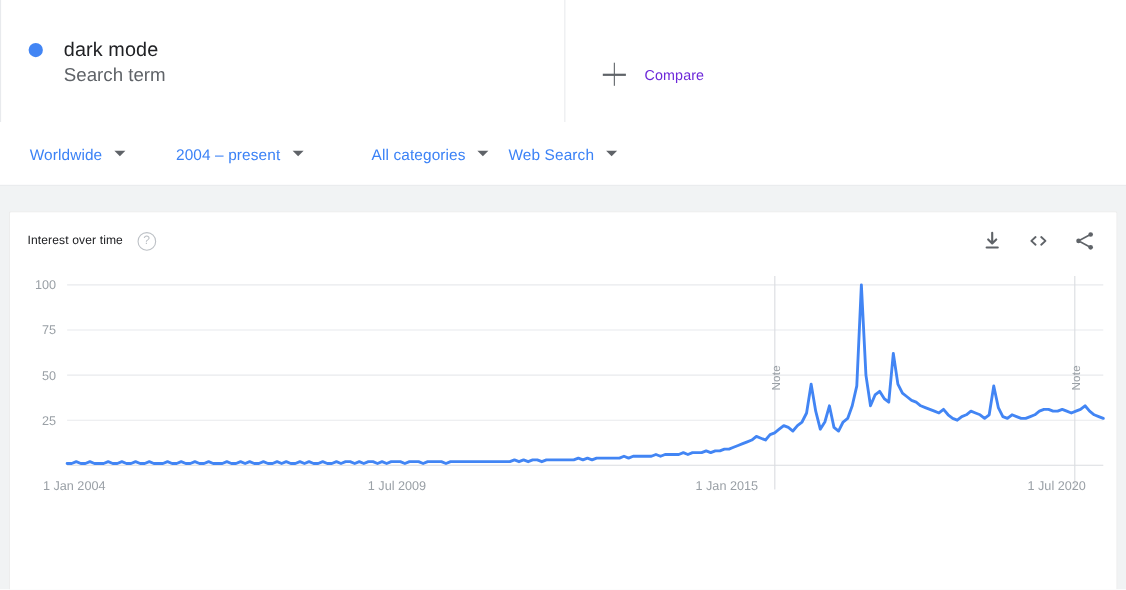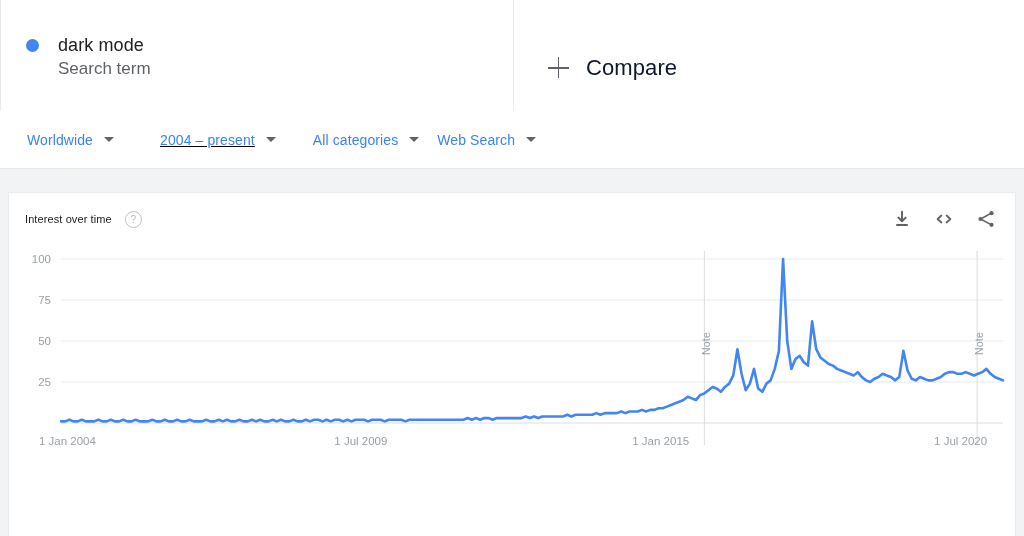--- a/index.html
+++ b/index.html
@@ -37,41 +37,41 @@
     border: none; font-family: inherit;
   }
   .plus-icon {
     width: 22px; height: 22px; position: relative; margin-right: 16px; flex: 0 0 auto;
   }
   .plus-icon::before, .plus-icon::after {
     content: ""; position: absolute; background: #5f6368;
   }
   .plus-icon::before { left: 0; top: 10px; width: 21px; height: 1.6px; }
   .plus-icon::after { top: 0; left: 9.7px; width: 1.6px; height: 21px; }
-  .compare-label { font-size: 22px; color: #0f172a; letter-spacing: .1px; }
+  .compare-label { font-size: 13px; color: #6d28d9; letter-spacing: .1px; }
 
   
   .filter-bar {
     position: absolute; left: 0; top: 111px; width: 1024px; height: 58px;
     background: #ffffff; display: flex; align-items: center;
     border-bottom: 1px solid #e8eaed;
   }
   .filter-item {
     display: flex; align-items: center; cursor: pointer; background: none;
     border: none; font-family: inherit; white-space: nowrap;
   }
   .filter-label { font-size: 14px; color: #3b82f6; letter-spacing: .1px; }
   .caret {
     width: 0; height: 0; margin-left: 11px;
     border-left: 5px solid transparent; border-right: 5px solid transparent;
     border-top: 5px solid #5f6368;
   }
   .f1 { margin-left: 27px; }
-  .f2 { margin-left: 46px; text-decoration: underline; }
-  .f3 { margin-left: 37px; }
+  .f2 { margin-left: 46px; }
+  .f3 { margin-left: 62px; }
   .f4 { margin-left: 18px; }
 
   
   .card {
     position: absolute; left: 8px; top: 192px; width: 1008px; height: 344px;
     background: #ffffff; border: 1px solid #ebebeb; border-bottom: none;
     border-radius: 2px 2px 0 0;
   }
   .card-header {
     height: 52px; display: flex; align-items: center; justify-content: space-between;

